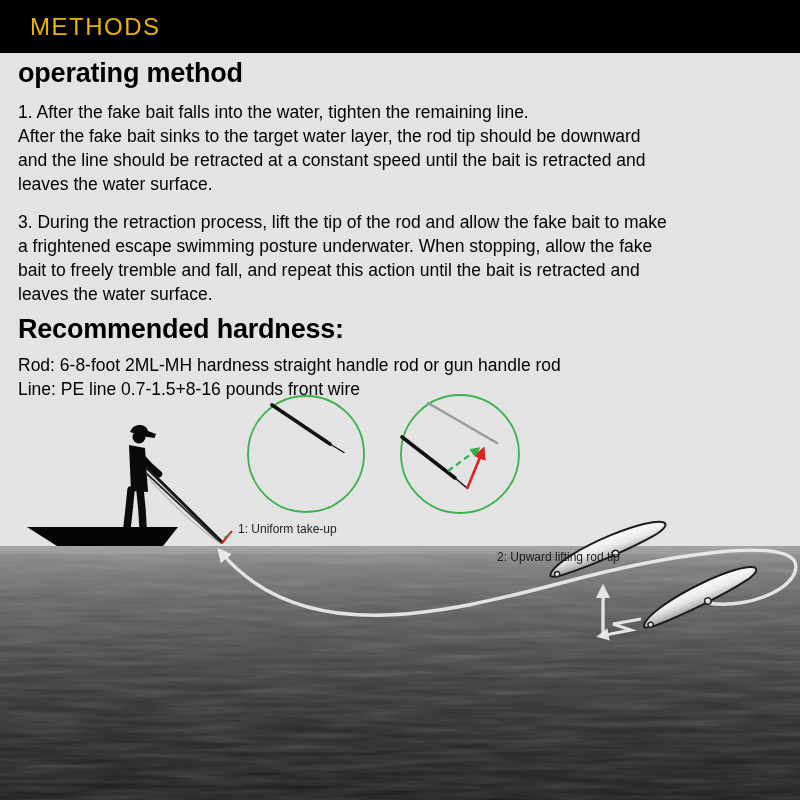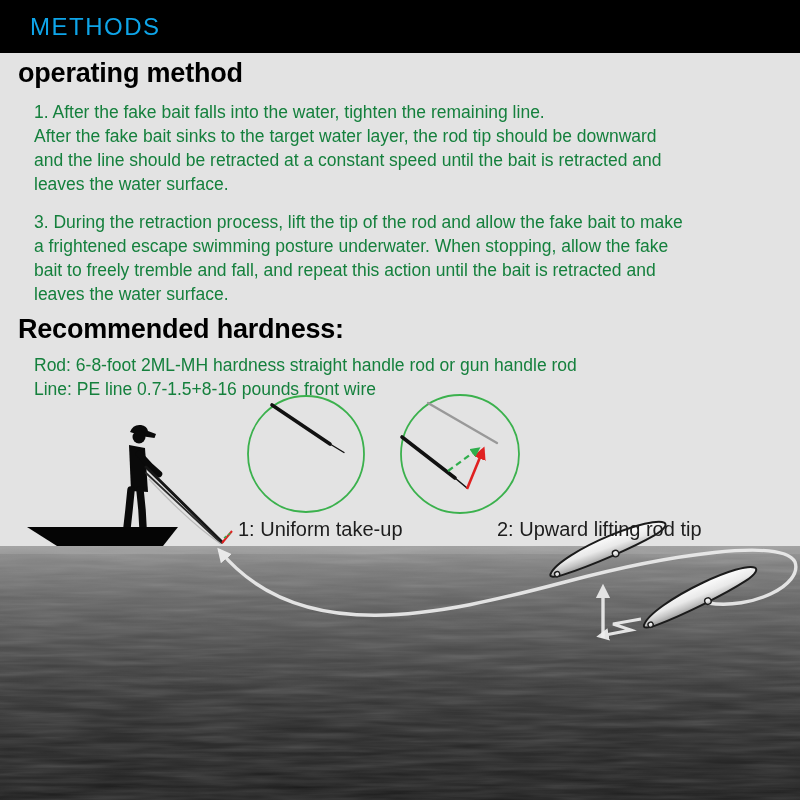--- a/index.html
+++ b/index.html
@@ -8,40 +8,40 @@
     background:#e3e3e3;
     font-family:"Liberation Sans","DejaVu Sans",sans-serif;
     -webkit-font-smoothing:antialiased;
   }
   .banner{
     position:absolute;left:0;top:0;width:800px;height:53px;
     background:#000;
   }
   .banner .title{
     position:absolute;left:30px;top:0;height:53px;line-height:53px;
-    color:#0ea5e9;font-size:24px;font-weight:400;letter-spacing:1.5px;
+    color:#eab308;font-size:24px;font-weight:400;letter-spacing:1.5px;
   }
   .h1{
     position:absolute;left:18px;color:#000000;
     font-size:27px;font-weight:bold;letter-spacing:-0.2px;line-height:30px;
   }
   .para{
-    position:absolute;left:34px;width:762px;color:#15803d;
+    position:absolute;left:18px;width:762px;color:#000000;
     font-size:17.5px;line-height:24px;white-space:pre-line;
   }
   #op-heading{top:58px;}
   #step1{top:100px;}
   #step2{top:210px;}
   #eq-heading{top:314px;}
   #eq-lines{top:353px;}
   .diag-label{
-    position:absolute;top:517px;color:#1d1d1d;font-size:20px;line-height:24px;
+    position:absolute;top:517px;color:#1d1d1d;font-size:12px;line-height:24px;
   }
   #label1{left:238px;}
-  #label2{left:497px;}
+  #label2{left:497px;margin-top:28px;}
   .water{
     position:absolute;left:0;top:546px;width:800px;height:254px;
     background:linear-gradient(to bottom,
       #979797 0px,#7e7e7e 18px,#636363 52px,#4c4c4c 95px,
       #343434 145px,#242424 195px,#191919 254px);
   }
   .water svg{position:absolute;left:0;top:0;display:block;}
   .overlay{
     position:absolute;left:0;top:0;width:800px;height:800px;pointer-events:none;
   }

